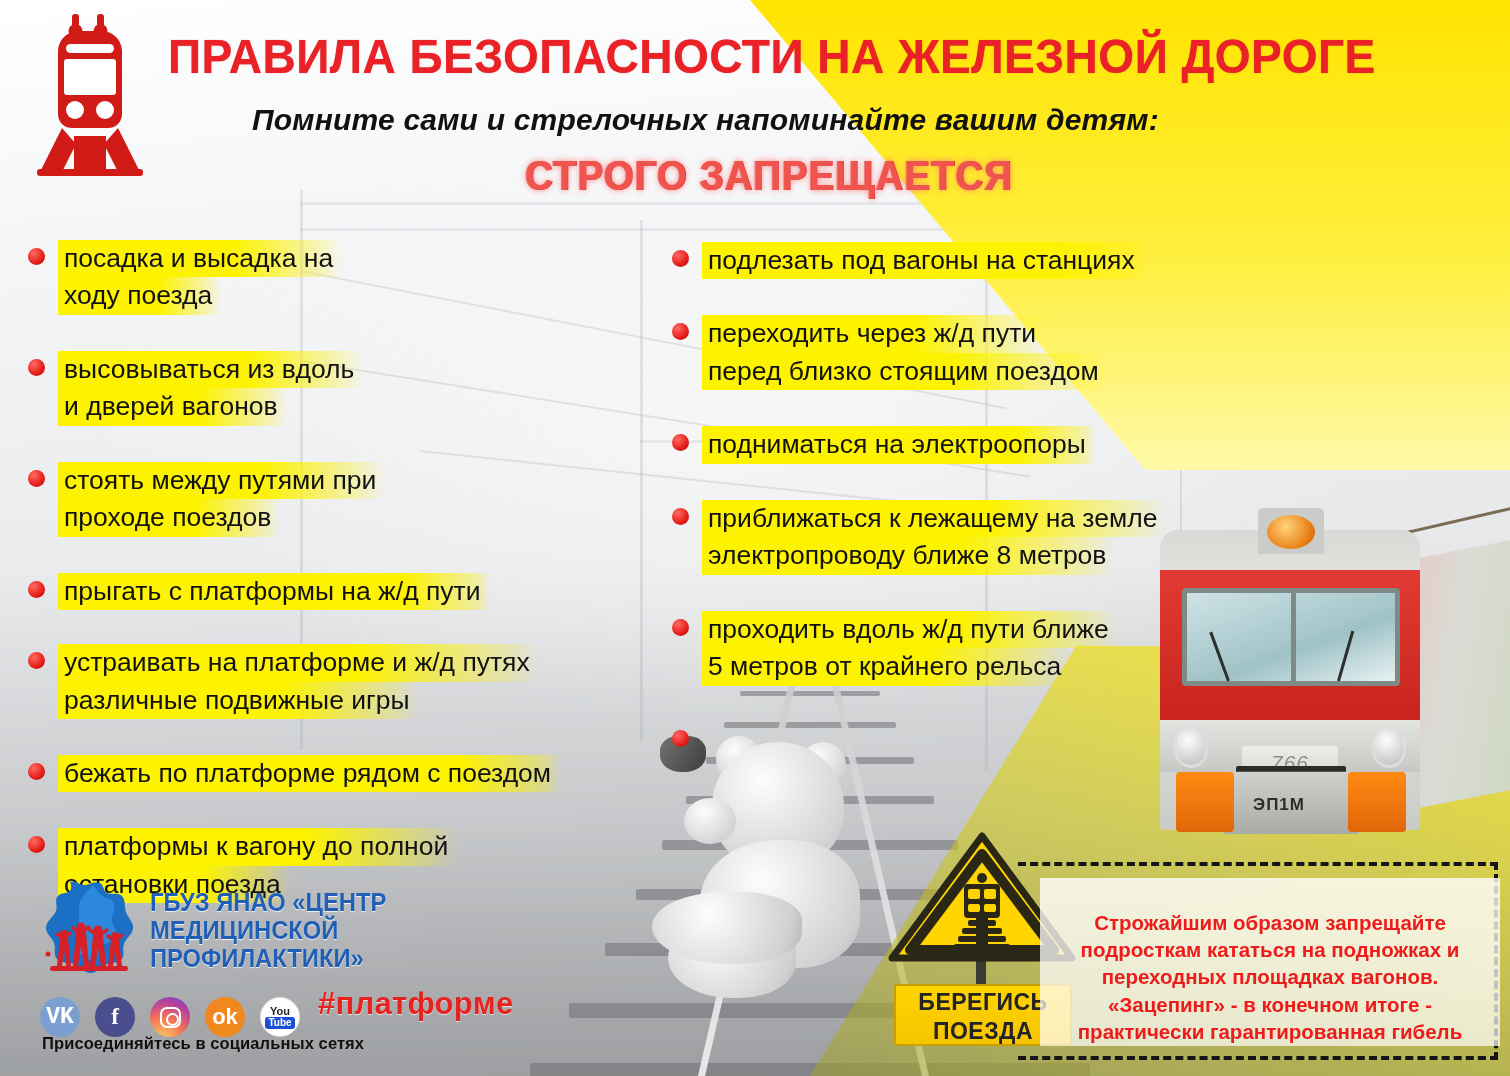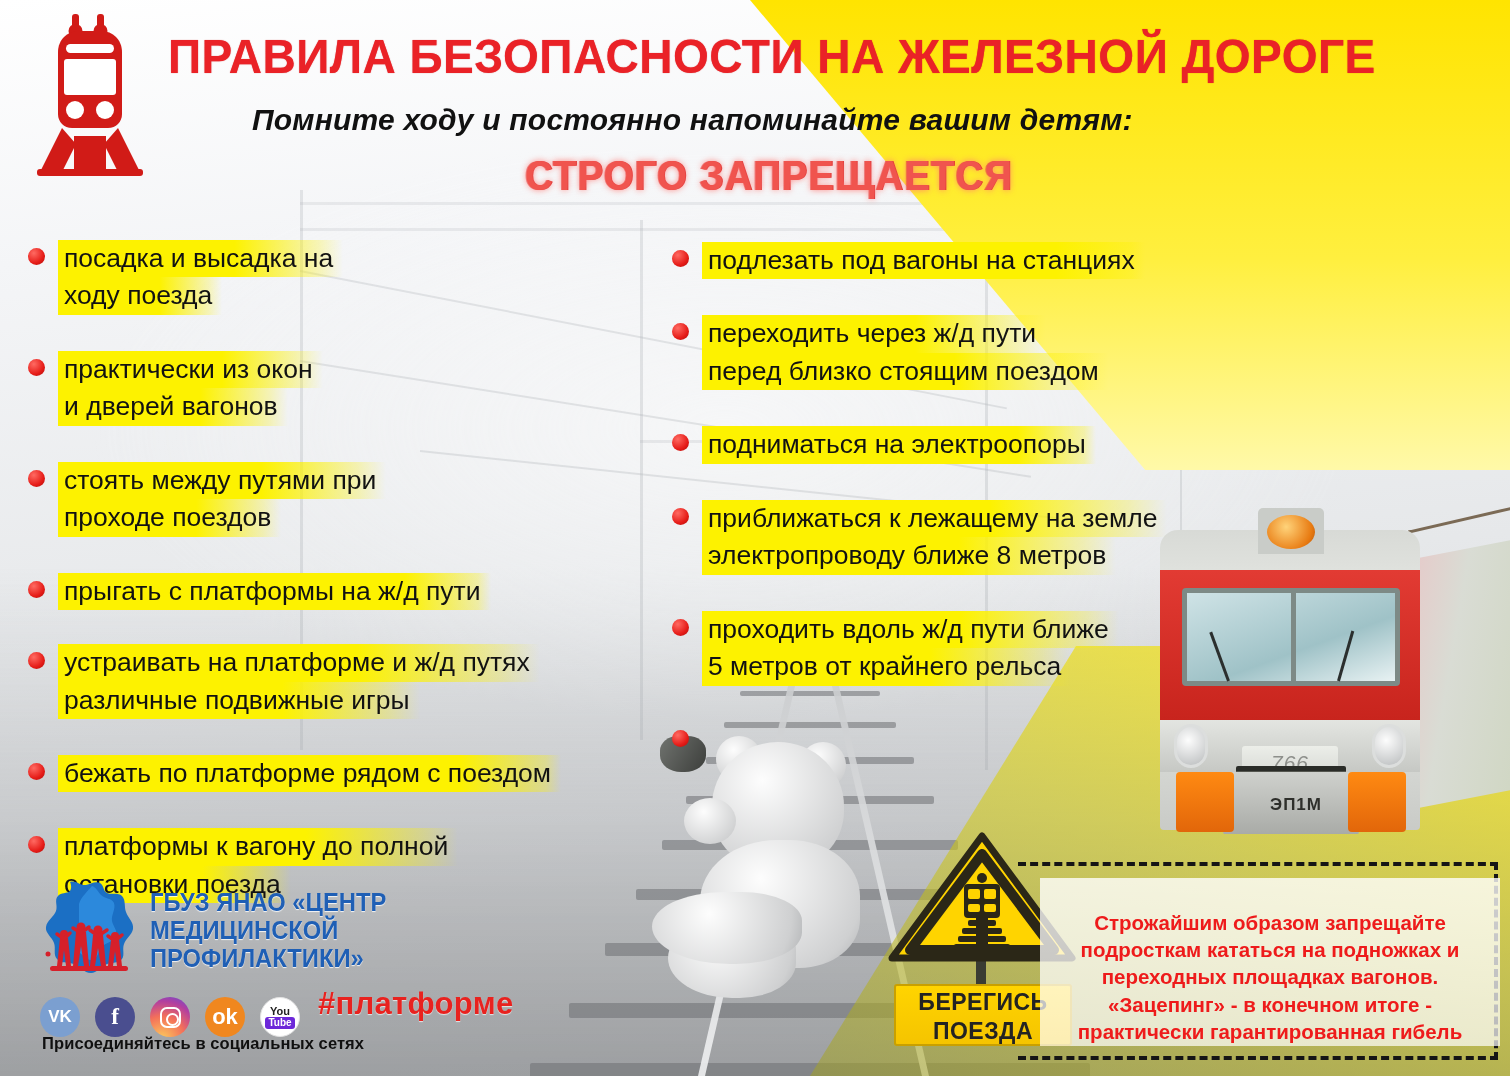--- a/index.html
+++ b/index.html
@@ -118,21 +118,21 @@
     background:linear-gradient(180deg,#eceee9,#d4d6d2);
     border-radius:3px; color:#8d8f8b; font-size:21px; font-style:italic;
     text-align:center; line-height:34px; letter-spacing:1px;margin-top:20px;
   }
   .loco .grill{
     position:absolute; left:146px; top:266px; width:110px; height:22px;
     background:repeating-linear-gradient(180deg,#2a2c28 0 5px,#54564f 5px 8px);
     border-radius:2px;
   }
   .loco .modelplate{
-    position:absolute; left:153px; top:292px; width:106px; height:26px;
+    position:absolute; left:136px; top:292px; width:106px; height:26px;
     color:#2e2f2b; font-size:17px; font-weight:bold; text-align:center; line-height:26px;
     letter-spacing:1px;
   }
   .loco .carbody{
     position:absolute; left:318px; top:60px; width:120px; height:250px;
     background:linear-gradient(100deg,#e7c9c9 0%,#d9dcd4 38%,#cfd6c1 100%);
     transform:skewY(-11deg); transform-origin:left top;
   }
   .loco .panto{
     position:absolute; left:318px; top:18px; width:110px; height:46px;
@@ -211,27 +211,27 @@
     margin-left:12px; color:#1f5fb5; font-weight:bold; font-size:25px; line-height:1.12;
     transform:scaleX(.95); transform-origin:left center;
     text-shadow:0 1px 1px rgba(255,255,255,.85);
   }
   .socials{ display:flex; align-items:center; margin-top:17px; }
   .sicon{
     width:40px; height:40px; border-radius:50%; margin-right:15px;
     display:flex; align-items:center; justify-content:center;
     color:#fff; font-weight:bold; font-size:20px; flex:0 0 auto;
   }
-  .s-vk{ background:#7b9fd0; font-size:17px; }
+  .s-vk{ background:#7b9fd0; font-size:23px;font-family:Liberation Mono, monospace; }
   .s-fb{ background:#4a4e8f; font-size:23px; font-family:"Liberation Serif",serif; }
   .s-ig{ background:radial-gradient(circle at 30% 105%,#fdcb5c 0%,#f3705a 45%,#b23ea0 75%,#5b51d8 100%); }
   .s-ok{ background:#f0871f; font-size:22px; }
   .s-yt{ background:#ffffff; border:1px solid #e3e3e3; flex-direction:column; }
   .yt-you{ color:#222; font-size:11px; font-weight:bold; line-height:10px; }
-  .yt-tube{ background:#6d28d9; color:#fff; font-size:10px; font-weight:bold;
+  .yt-tube{ background:#1d4ed8; color:#fff; font-size:10px; font-weight:bold;
             border-radius:3px; padding:0 3px; line-height:12px; margin-top:1px; }
   .ig-cam{ width:21px; height:21px; border:2.5px solid #fff; border-radius:7px; position:relative; }
   .ig-cam:after{ content:""; position:absolute; left:4px; top:4px; width:9px; height:9px;
                  border:2.5px solid #fff; border-radius:50%; }
   .hashtag{
     position:absolute; left:318px; top:986px;
     color:#e8221f; font-weight:bold; font-size:31px; letter-spacing:.3px;
     text-shadow:0 1px 1px rgba(255,255,255,.7);
   }
   .joinus{
@@ -353,35 +353,35 @@
       <rect x="38" y="124" width="32" height="36"></rect>
       <rect x="1" y="157" width="106" height="7" rx="3"></rect>
     </g>
     <rect x="30" y="32" width="48" height="9" rx="4.5" fill="#fff"></rect>
     <rect x="28" y="47" width="52" height="36" rx="3" fill="#fff"></rect>
     <circle cx="39" cy="98" r="9" fill="#fff"></circle>
     <circle cx="69" cy="98" r="9" fill="#fff"></circle>
   </svg>
 
   <div class="title">ПРАВИЛА БЕЗОПАСНОСТИ НА ЖЕЛЕЗНОЙ ДОРОГЕ</div>
-  <div class="subtitle">Помните ходу и постоянно напоминайте вашим детям:</div>
+  <div class="subtitle">Помните сами и стрелочных напоминайте вашим детям:</div>
   <div class="forbidden">СТРОГО ЗАПРЕЩАЕТСЯ</div>
 
   <div class="col col-left" id="col-left">
       <div class="rule" style="margin-bottom: 30px;">
         <span class="dot"></span>
         <span class="hl">
           <span class="line">посадка и высадка на</span>
           <span class="line">ходу поезда</span>
         </span>
       </div>
       <div class="rule" style="margin-bottom: 30px;">
         <span class="dot"></span>
         <span class="hl">
-          <span class="line">практически из окон</span>
+          <span class="line">высовываться из вдоль</span>
           <span class="line">и дверей вагонов</span>
         </span>
       </div>
       <div class="rule" style="margin-bottom: 30px;">
         <span class="dot"></span>
         <span class="hl">
           <span class="line">стоять между путями при</span>
           <span class="line">проходе поездов</span>
         </span>
       </div>

